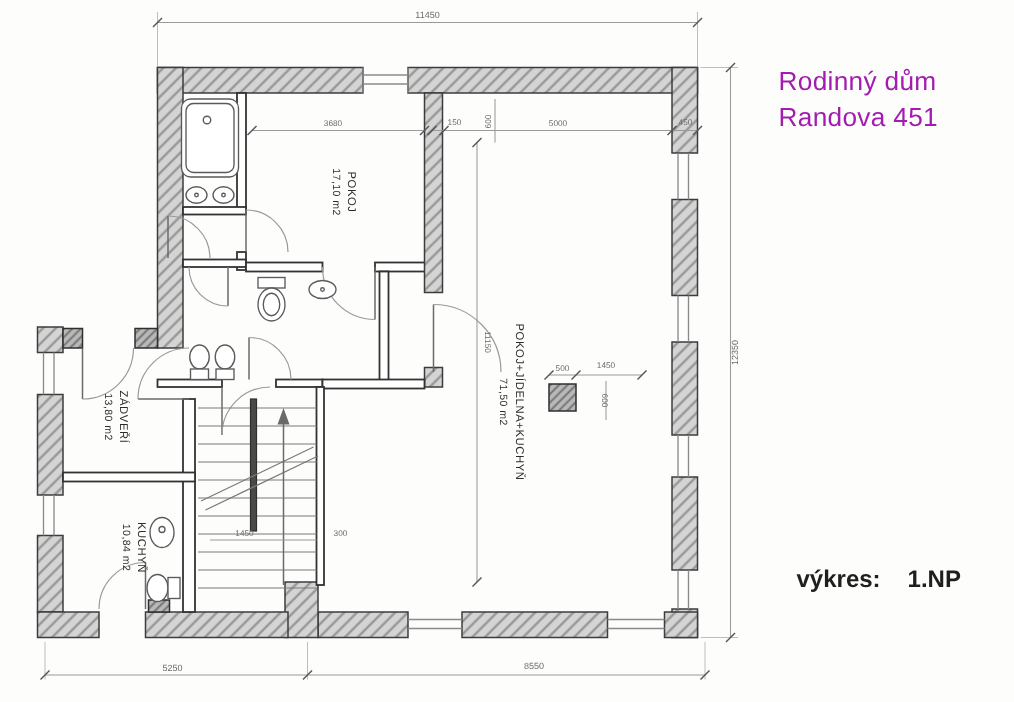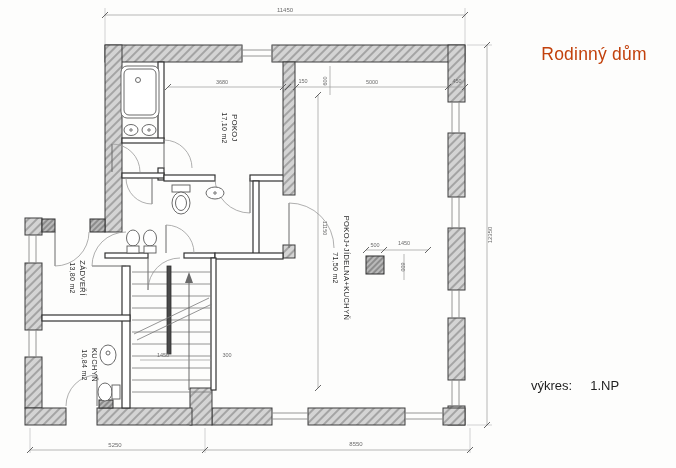--- a/index.html
+++ b/index.html
@@ -2,24 +2,24 @@
 <html><head>
 <meta charset="utf-8">
 <style>
   html,body{margin:0;padding:0;}
   body{
     width:676px;height:468px;position:relative;overflow:hidden;
     background:#fdfdfc;font-family:"Liberation Sans",sans-serif;
   }
   .titleblock{
     position:absolute;left:519px;top:42px;width:150px;
-    font-size:17.5px;line-height:24px;color:#c2410c;letter-spacing:.2px;text-align:center;
+    font-size:17.5px;line-height:24px;color:#a21caf;letter-spacing:.2px;
   }
   .vykres{
-    position:absolute;left:531px;top:378px;font-size:13px;color:#1f1f1f;
+    position:absolute;left:531px;top:378px;font-size:16px;color:#1f1f1f;font-weight:bold;
   }
   .vykres .val{margin-left:18px;}
   svg{position:absolute;left:0;top:0;}
   .wall{fill:url(#hatch);stroke:#3c3c3c;stroke-width:1;}
   .walldark{fill:url(#hatch2);stroke:#2f2f2f;stroke-width:1;}
   .part{fill:#ffffff;stroke:#333333;stroke-width:1.2;}
   .partdark{fill:#4a4a4a;stroke:#2f2f2f;stroke-width:.8;}
   .win{stroke:#8a8a8a;stroke-width:.9;fill:none;}
   .door{stroke:#9a9a9a;stroke-width:.8;fill:none;}
   .doorleaf{stroke:#6a6a6a;stroke-width:1;fill:none;}
@@ -336,17 +336,18 @@
     </g>
     <g transform="translate(92,365) rotate(90)">
       <text class="roomname" x="0" y="0" text-anchor="middle">KUCHYŇ</text>
       <text class="roomarea" x="0" y="10" text-anchor="middle">10,84 m2</text>
     </g>
   </g>
 </svg>
 
 <div class="titleblock">
   <div>Rodinný dům</div>
+  <div>Randova 451</div>
 </div>
 
 <div class="vykres">
   <span>výkres:</span><span class="val">1.NP</span>
 </div>
 
 </body></html>

